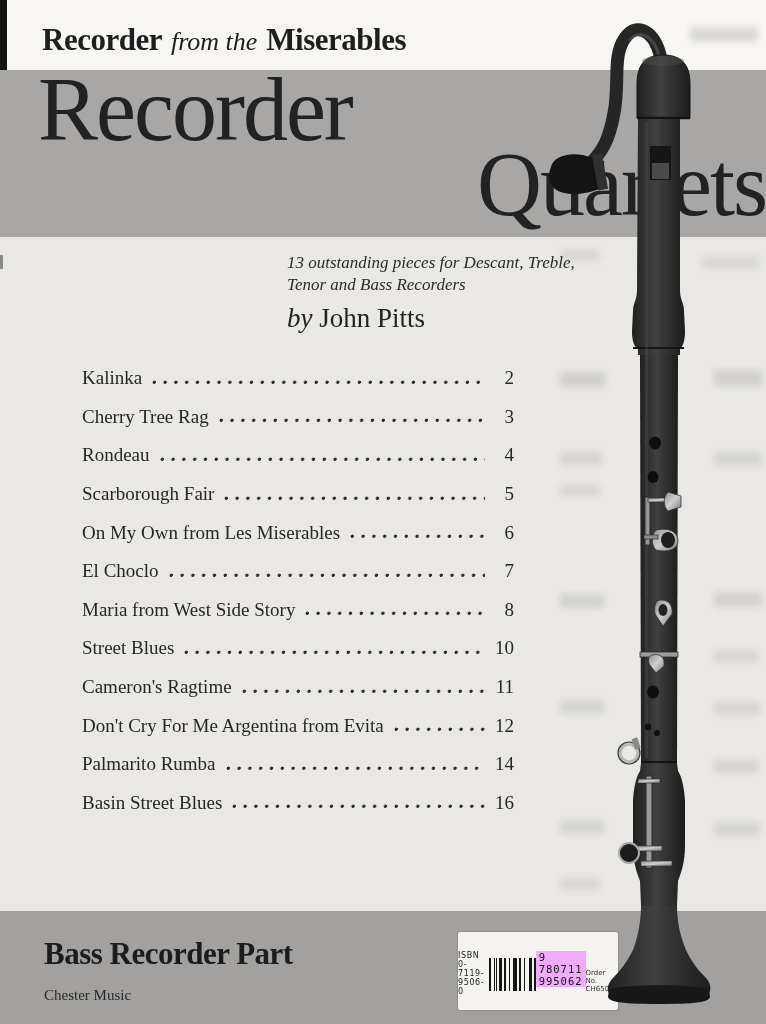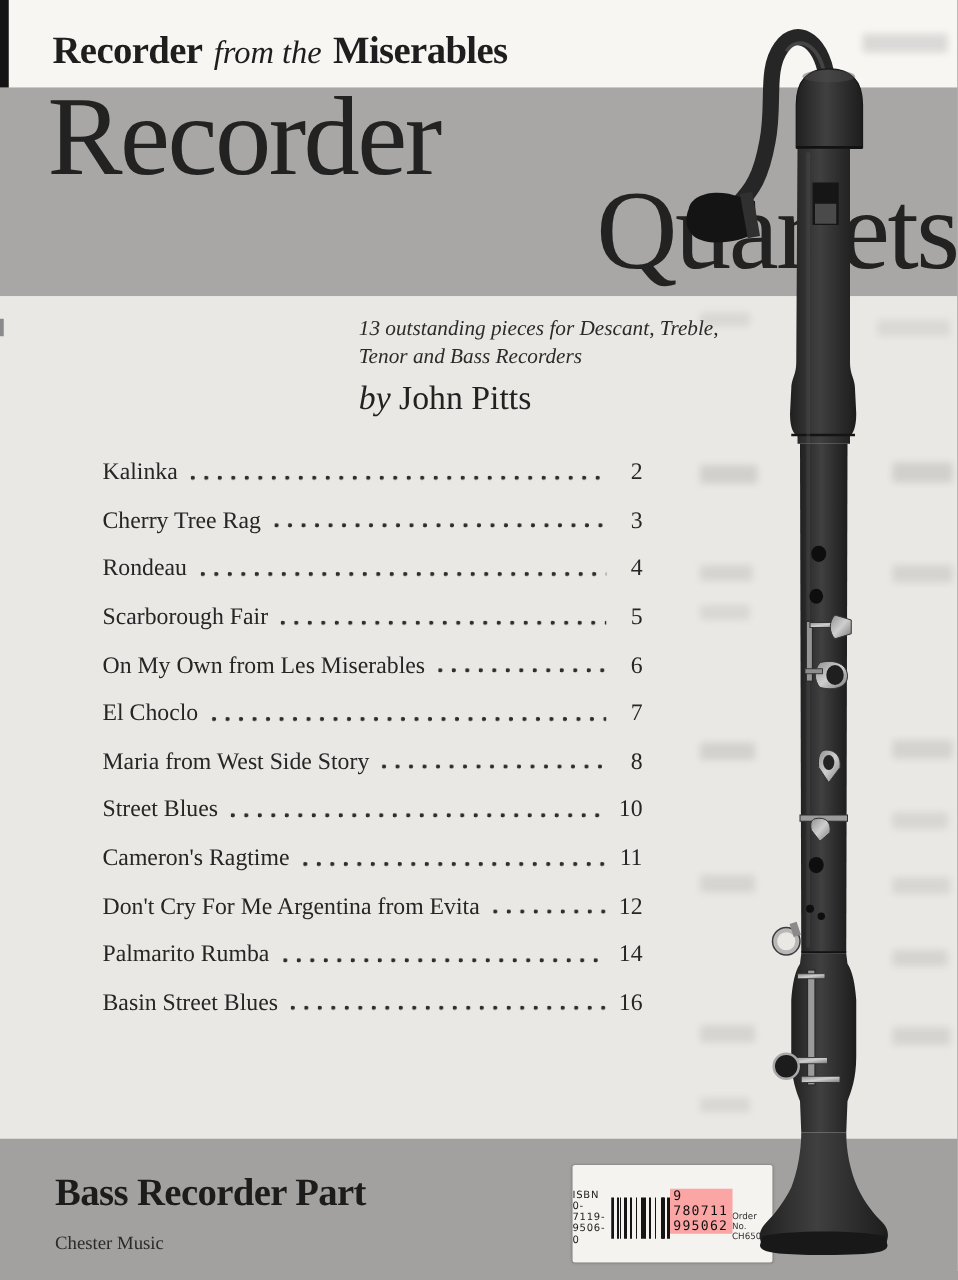--- a/index.html
+++ b/index.html
@@ -83,21 +83,21 @@
   .isbn-text{font-size:8px; letter-spacing:0.6px; color:#222;}
   .bars{
     width:138px; height:33px; margin-top:2px;
     background-image:
       repeating-linear-gradient(90deg,#151515 0 2px,transparent 2px 5px,#151515 5px 6px,transparent 6px 10px,#151515 10px 13px,transparent 13px 15px),
       repeating-linear-gradient(90deg,transparent 0 7px,#151515 7px 8px,transparent 8px 17px);
   }
   .ean-number{
     font-family:"DejaVu Sans Mono","Liberation Mono",monospace;
     font-size:10.5px; letter-spacing:1px; color:#111;
-    margin-top:-8px; background:#fca5a5; padding:0 3px; z-index:2;
+    margin-top:-8px; background:#f0abfc; padding:0 3px; z-index:2;
   }
   .order-no{font-size:7px; color:#333; margin-top:16px;}
   
   .edge-sliver{position:absolute; left:0; top:0; width:7px; height:70px; background:#141414;}
   .edge-mark{position:absolute; left:0; top:255px; width:3px; height:14px; background:#8a8a8a;}
   .ghost{
     position:absolute; background:#4a4a4a; filter:blur(3px);
     pointer-events:none; border-radius:2px;
   }
   

